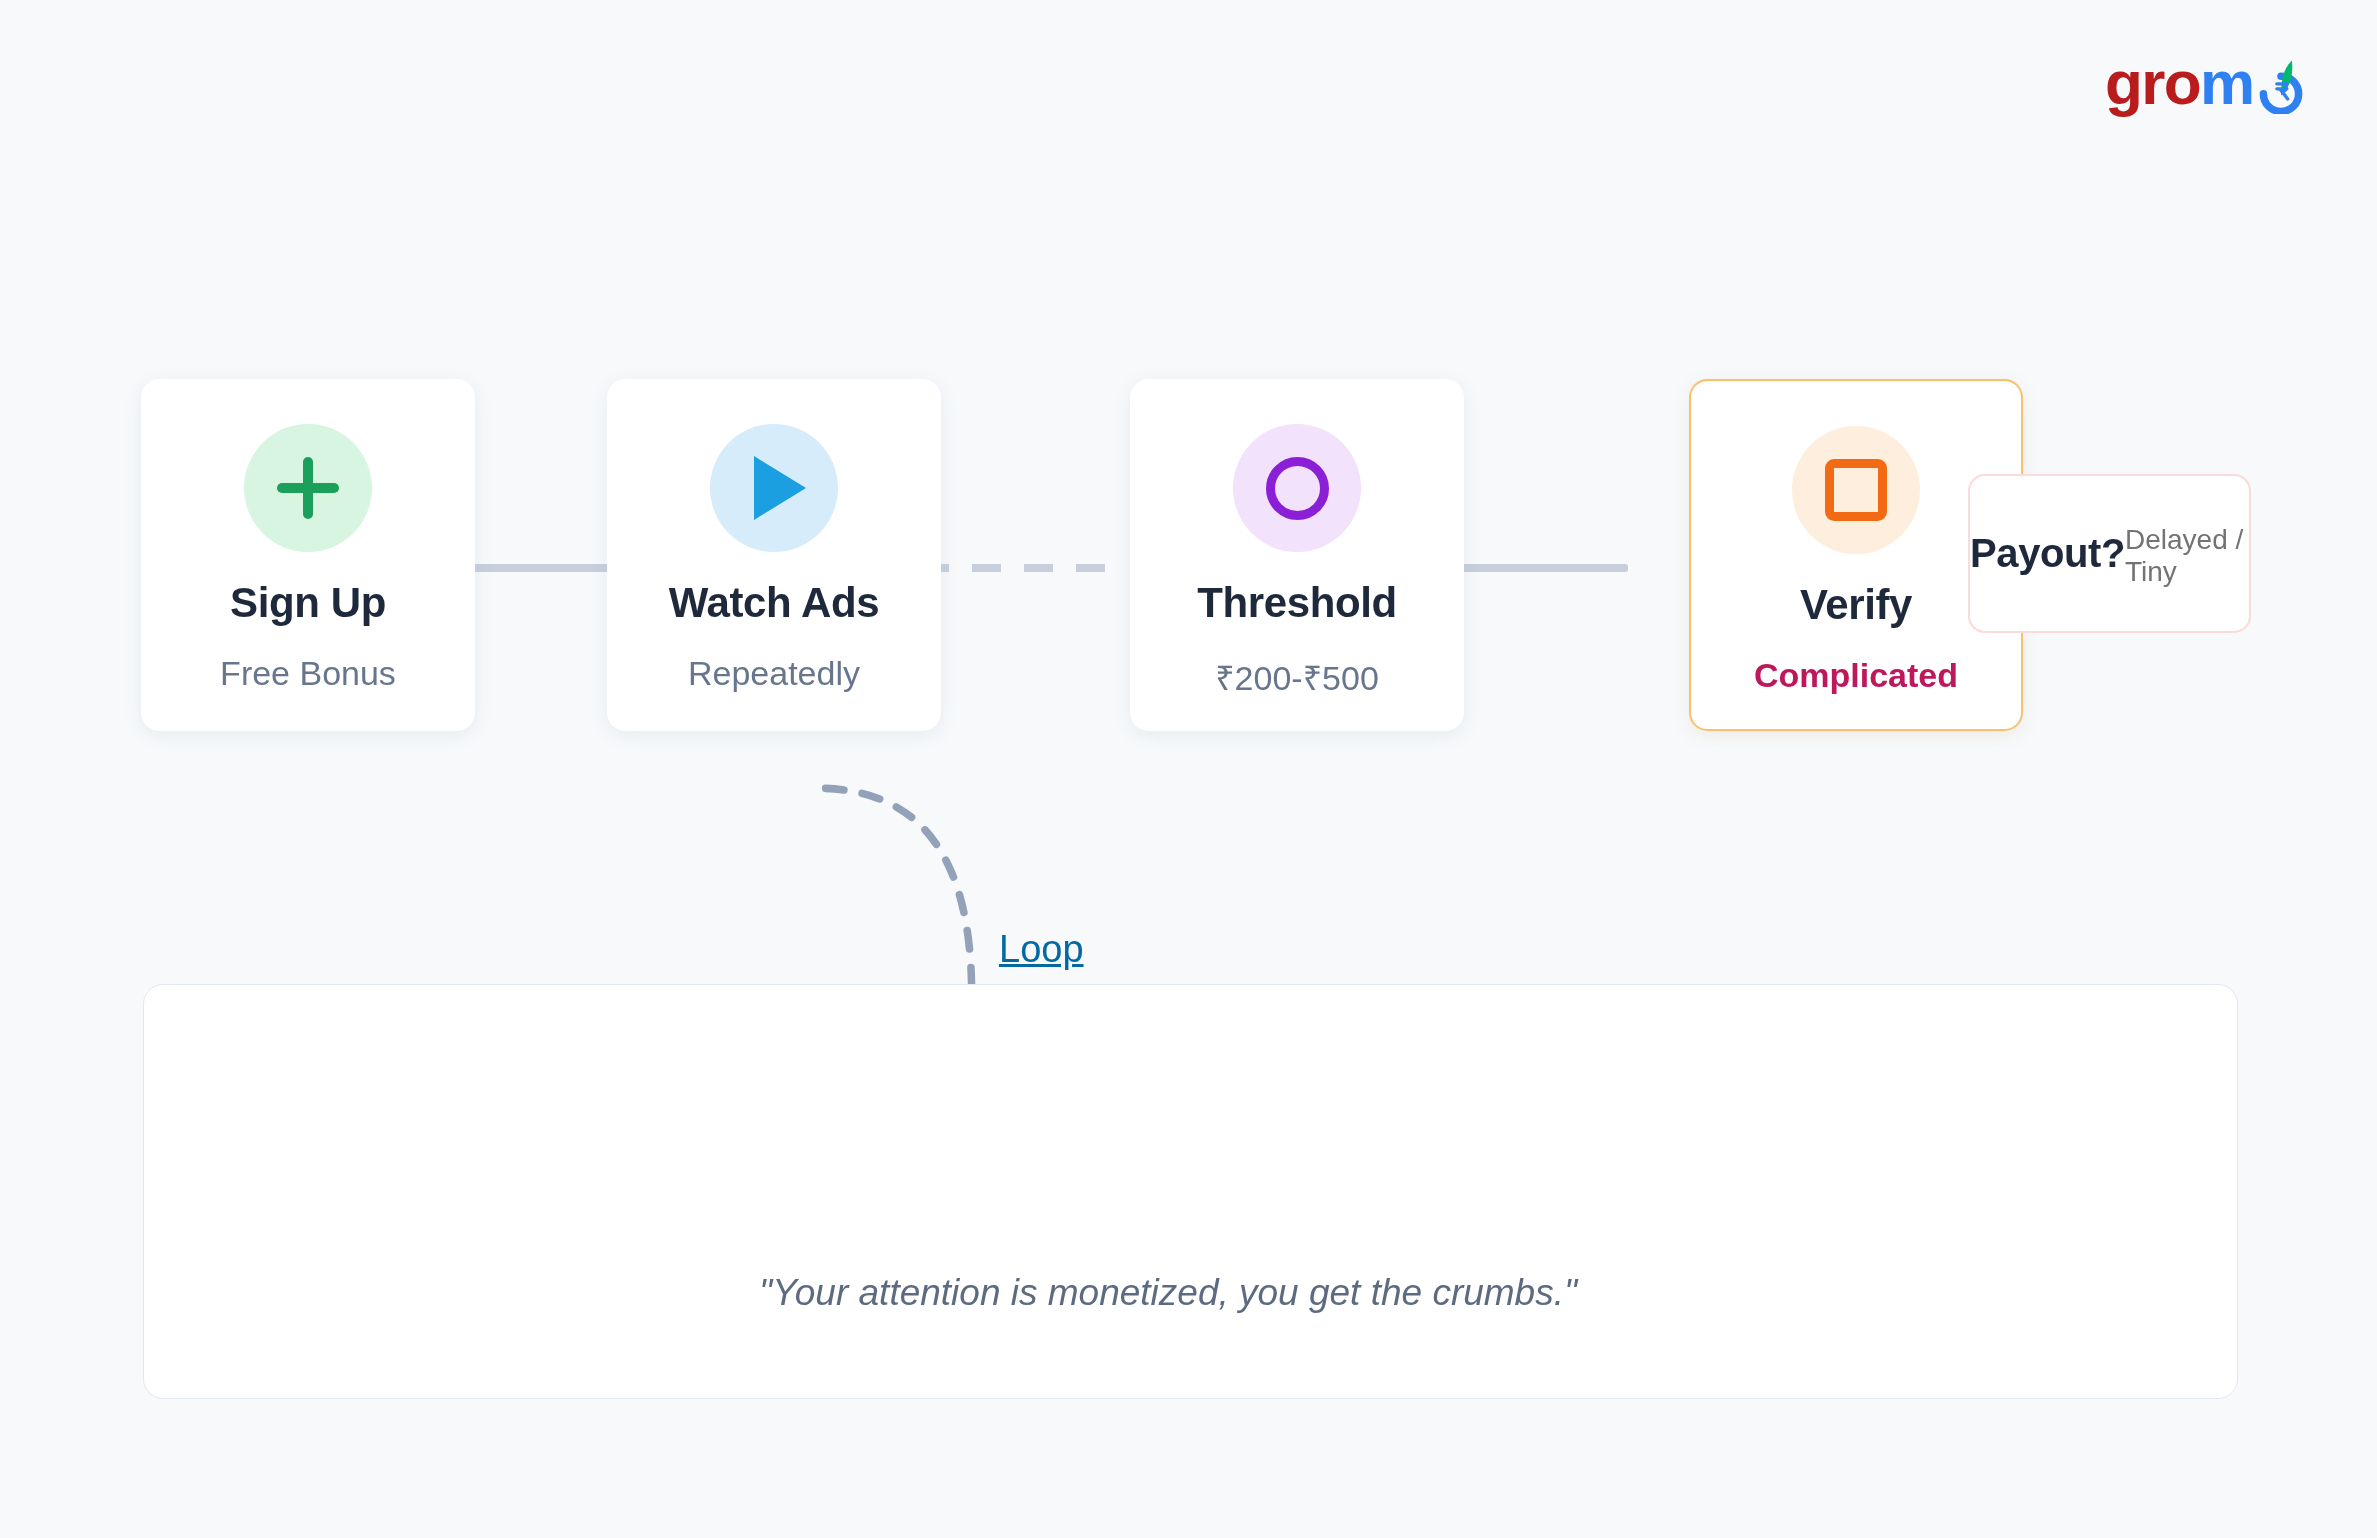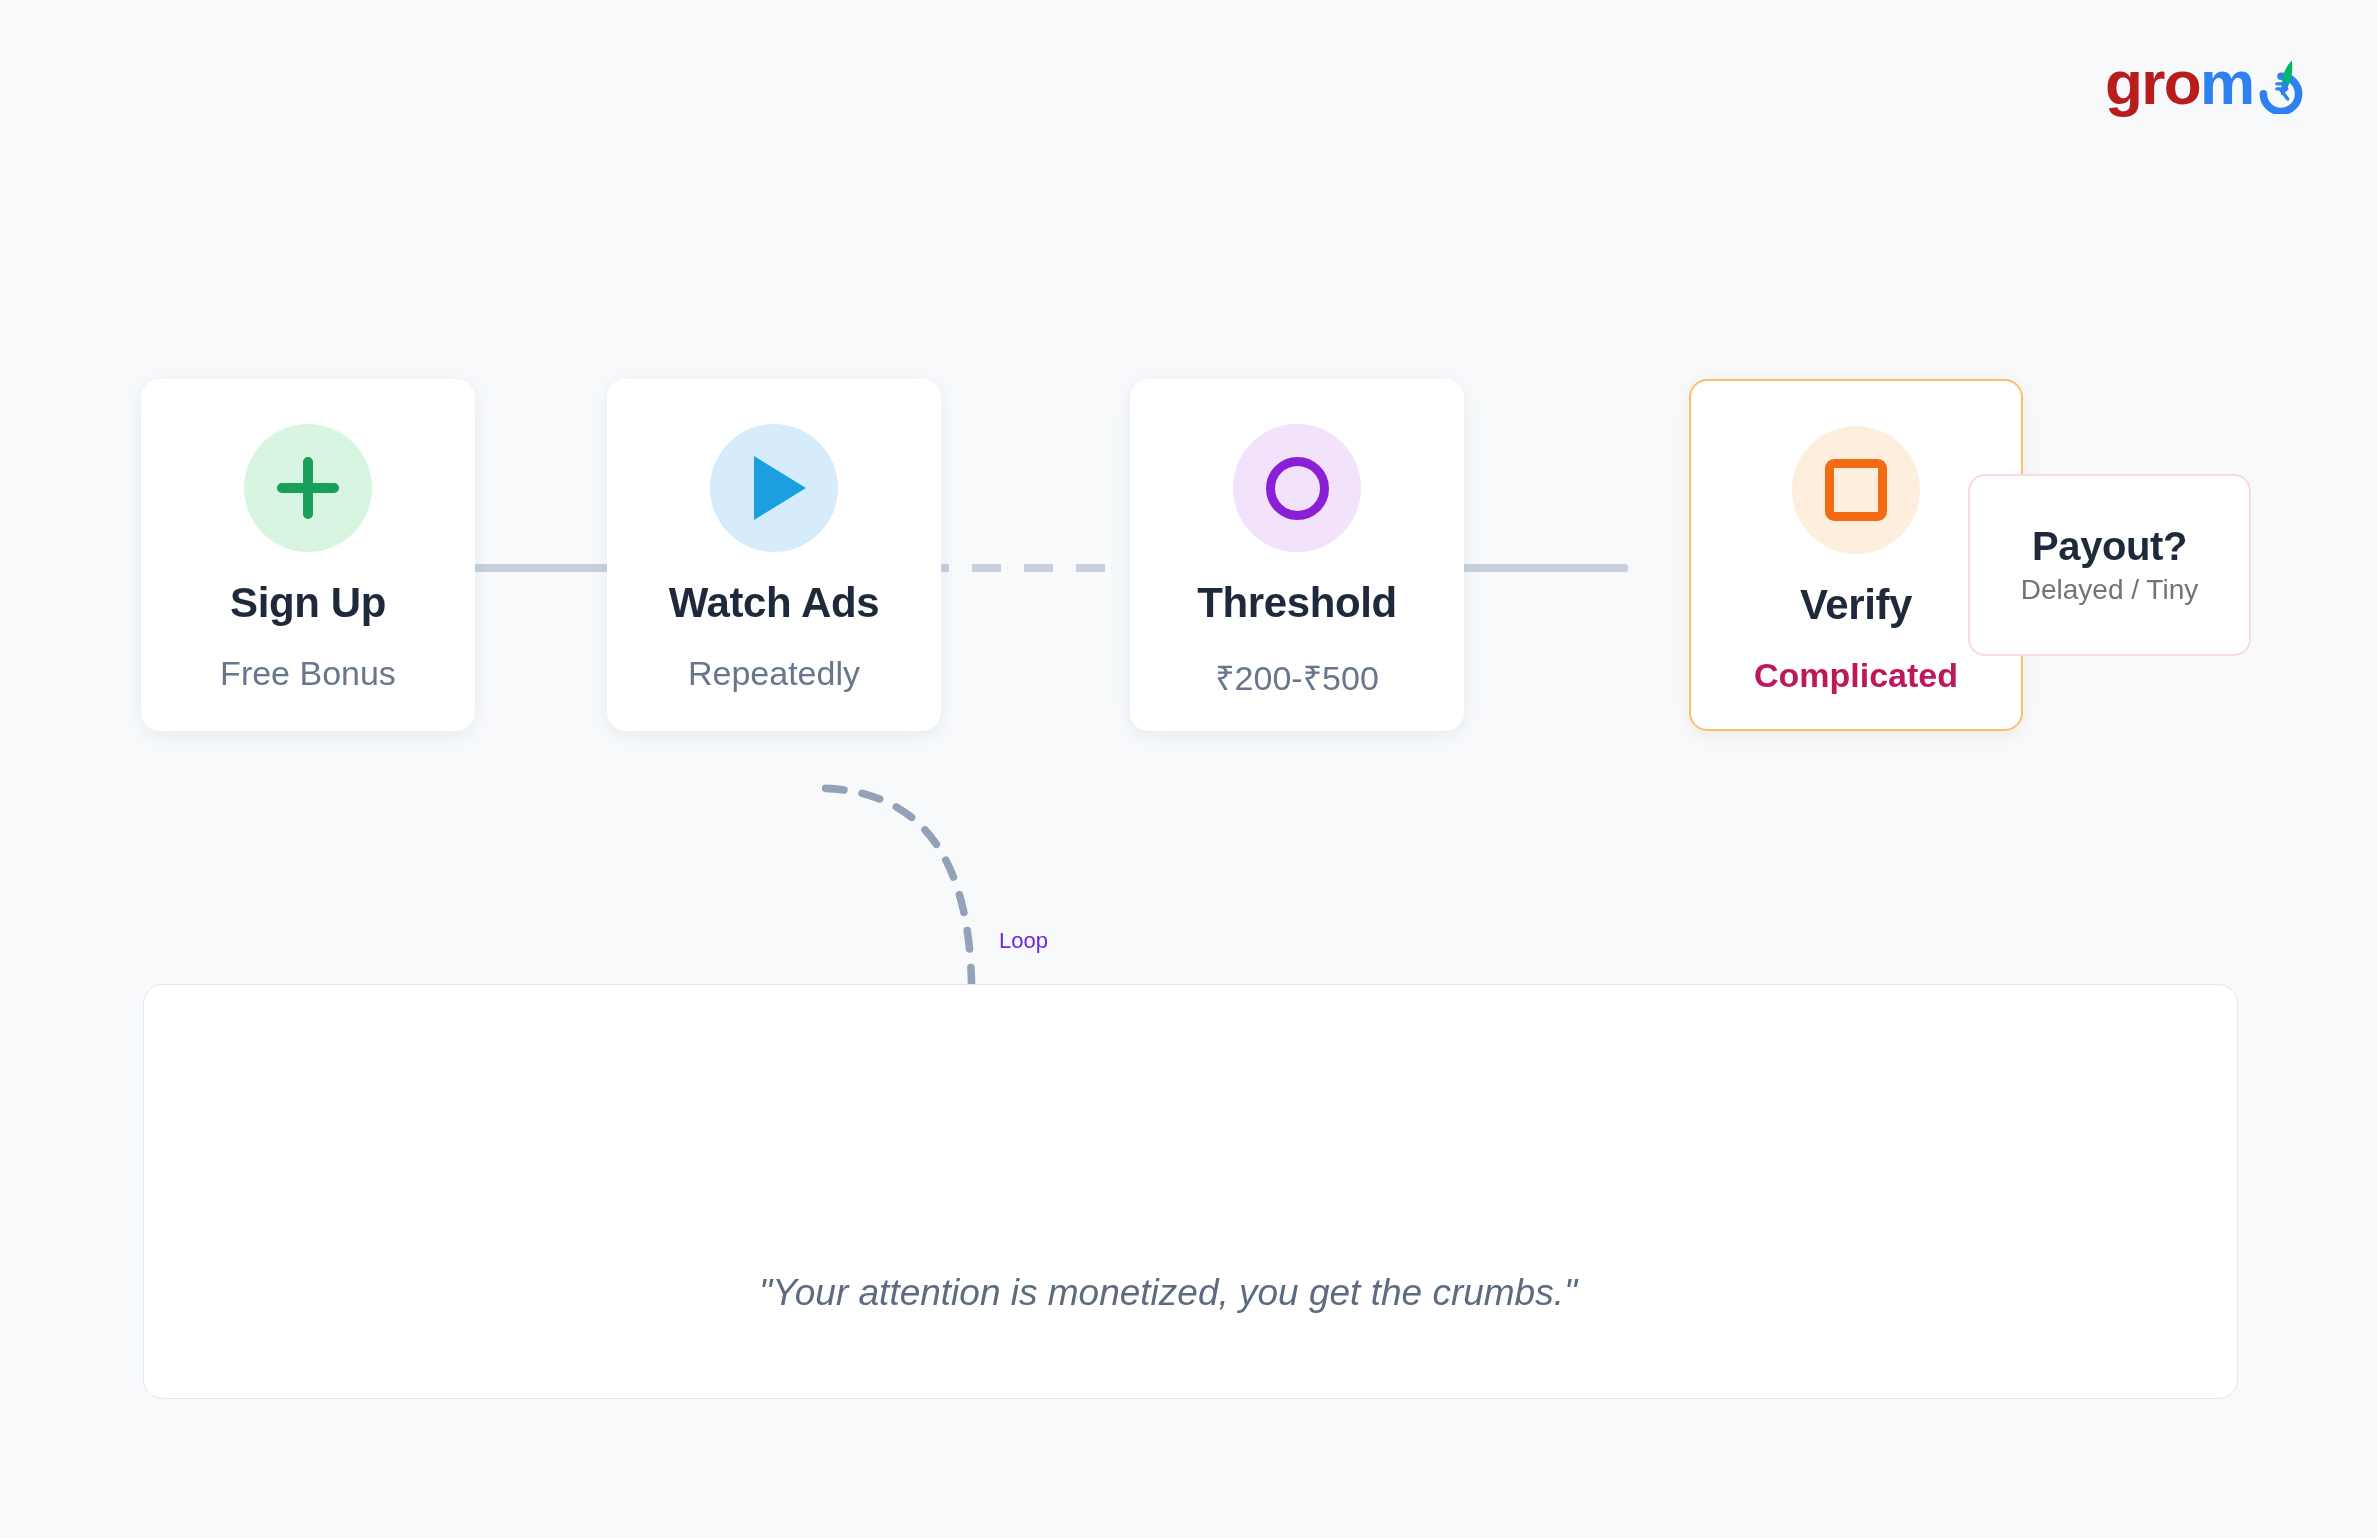--- a/index.html
+++ b/index.html
@@ -125,26 +125,26 @@
     border: 9.2px solid #f26a13;
     border-radius: 9.2px;
   }
 
   
   #payout-card {
     position: absolute;
     left: 1968px;
     top: 474px;
     width: 283px;
-    height: 182px;
+    height: 159px;
     background: #ffffff;
     border: 2.5px solid #fbdada;
     border-radius: 17px;
     display: flex;
-    flex-direction: column;
+    flex-direction: row;
     align-items: center;
     justify-content: center;
     box-sizing: border-box;
     z-index: 3;
   }
   #payout-card .payout-title {
     font-size: 40px;
     font-weight: 700;
     color: #1e2a3c;
     letter-spacing: -0.4px;
@@ -175,23 +175,24 @@
     left: 822px;
     top: 780px;
     width: 185px;
     height: 210px;
     z-index: 1;
   }
   #loop-label {
     position: absolute;
     left: 999px;
     top: 928px;
-    font-size: 22px;
-    color: #6d28d9;
+    font-size: 38px;
+    color: #0369a1;
     z-index: 2;
+    text-decoration: underline;
   }
 
   
   #value-panel {
     position: absolute;
     left: 143px;
     top: 984px;
     width: 2095px;
     height: 415px;
     background: #ffffff;

